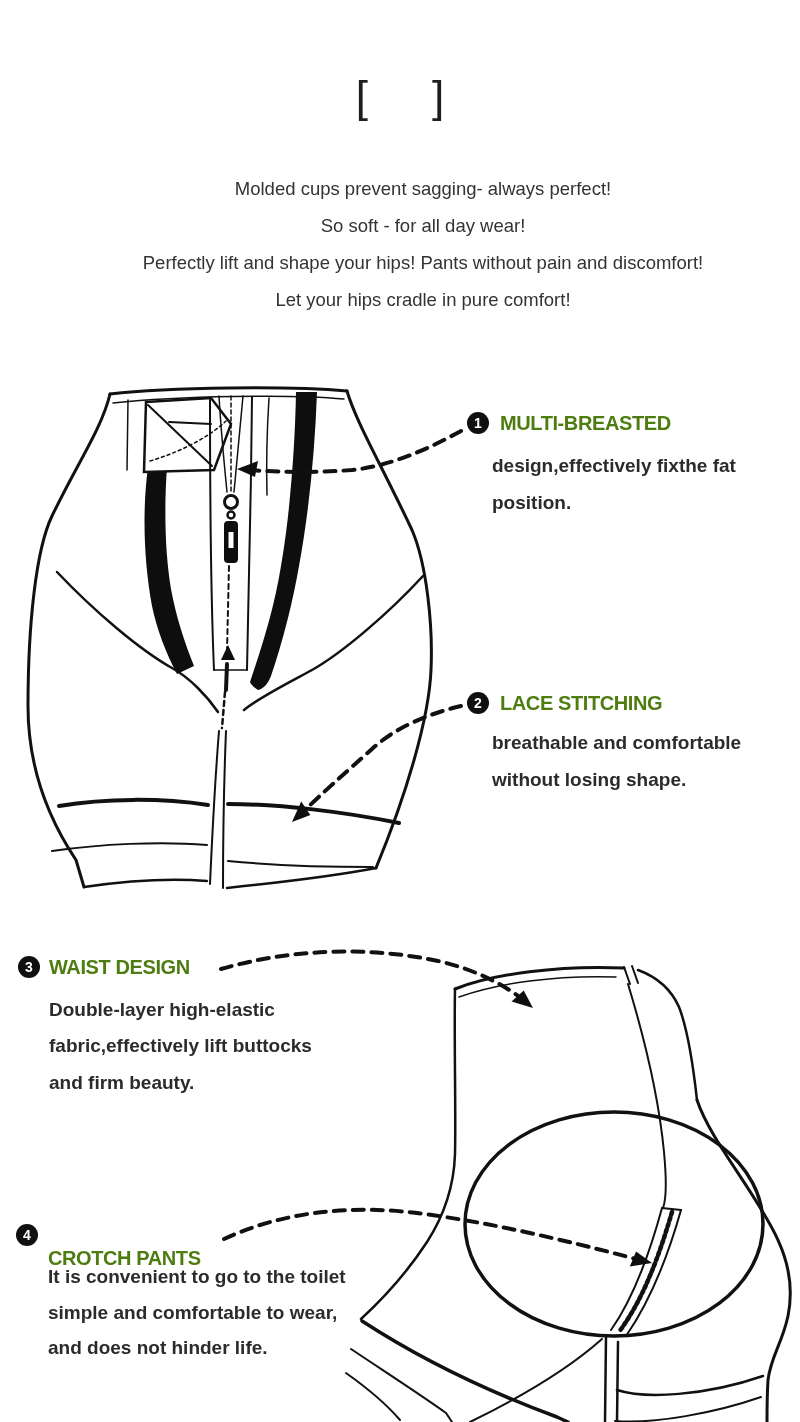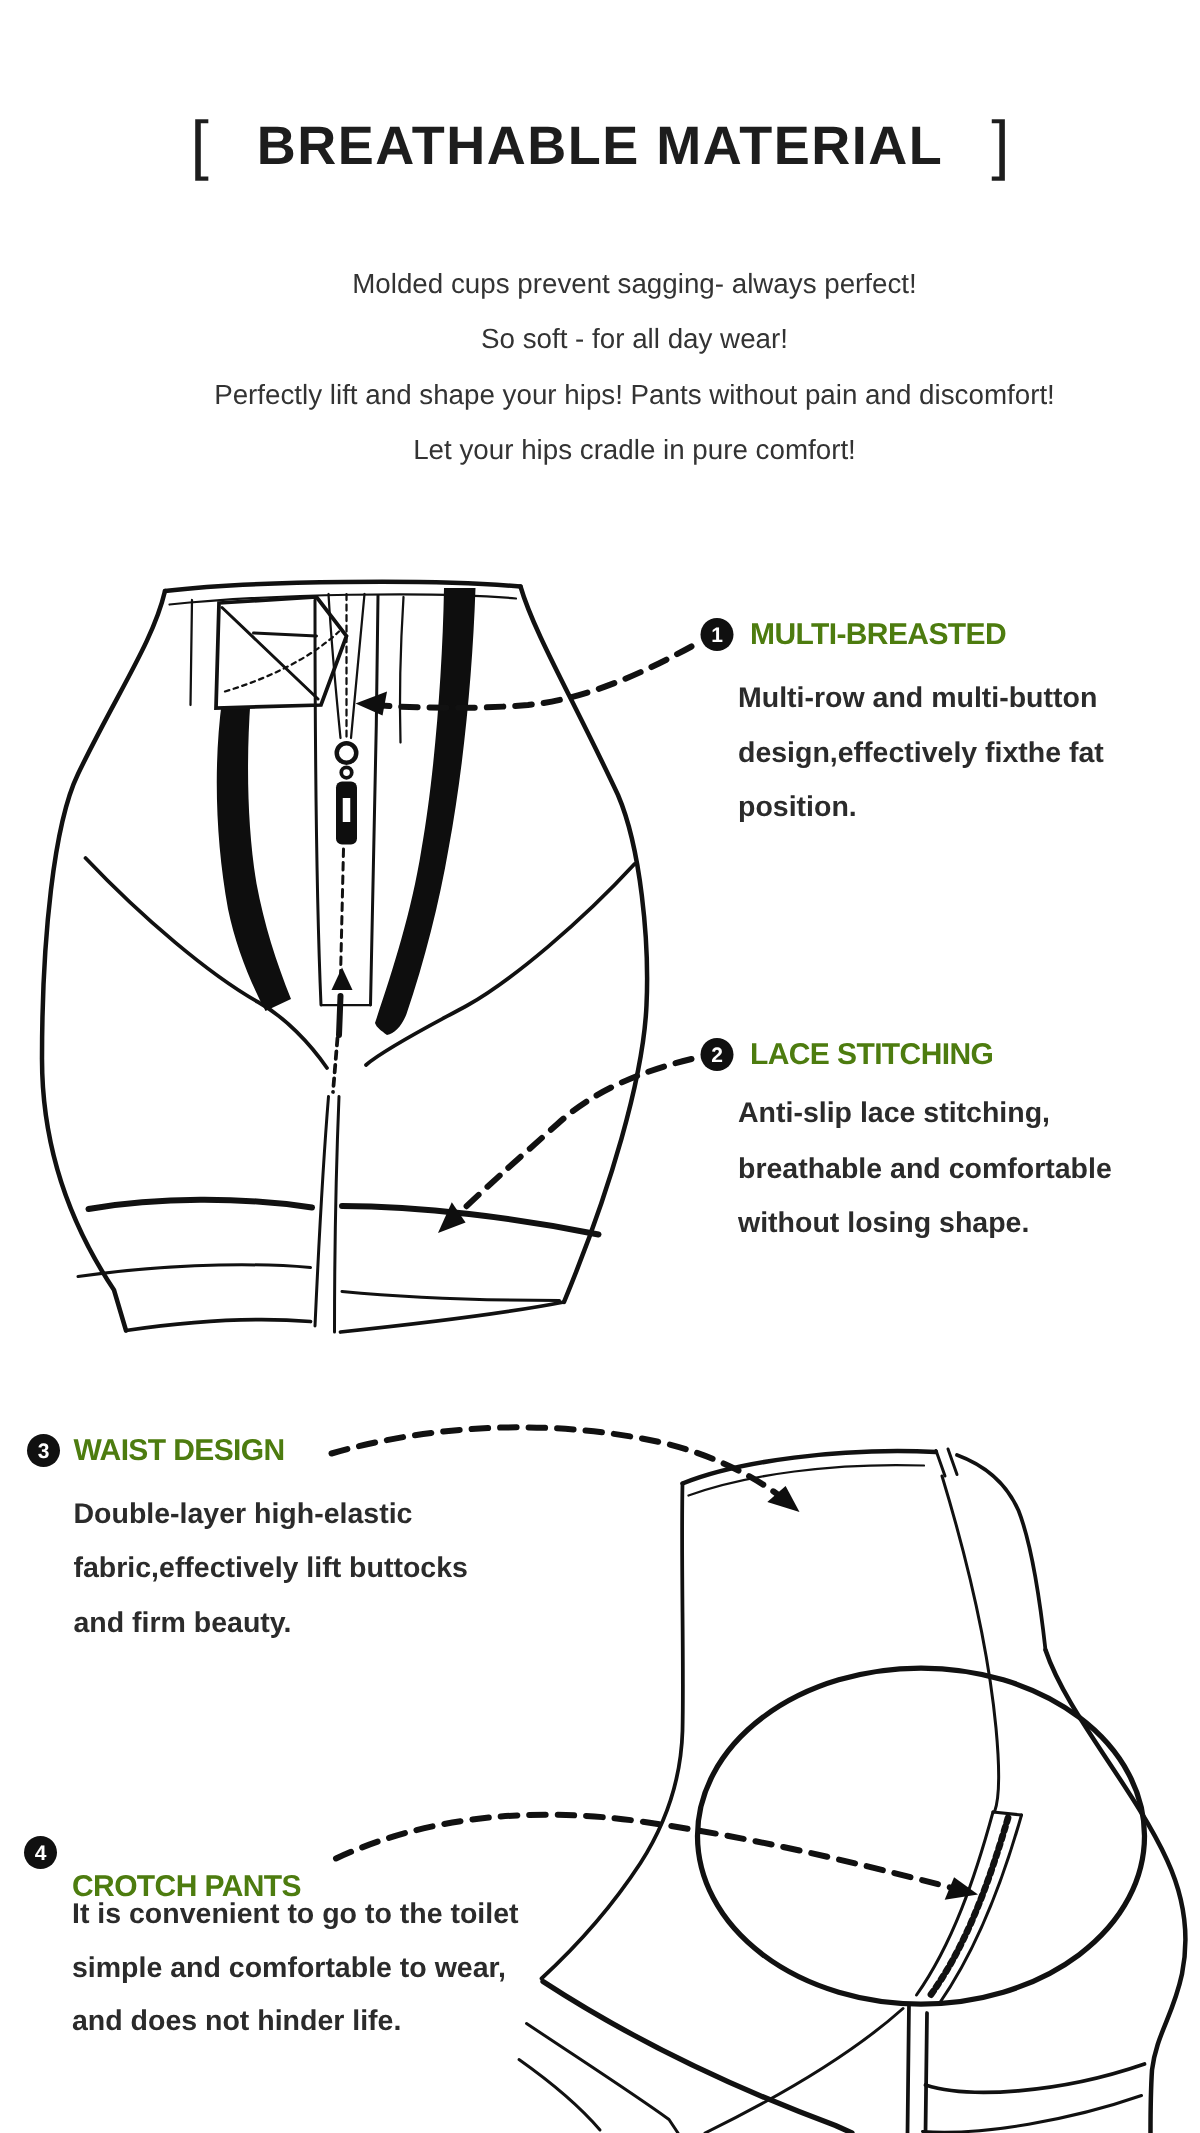--- a/index.html
+++ b/index.html
@@ -53,21 +53,20 @@
   .lh3{line-height:36.3px;}
   .lh4{line-height:35.7px;}
 </style>
 </head>
 <body>
 
 <div id="page">
 
   <div class="title-row">
     <span class="bracket left">[</span>
-    <span class="page-title">BREATHABLE MATERIAL</span>
     <span class="bracket right">]</span>
   </div>
 
   <div class="intro">
     <div class="intro-line">Molded cups prevent sagging- always perfect!</div>
     <div class="intro-line">So soft - for all day wear!</div>
     <div class="intro-line">Perfectly lift and shape your hips! Pants without pain and discomfort!</div>
     <div class="intro-line">Let your hips cradle in pure comfort!</div>
   </div>
 
@@ -179,29 +178,27 @@
       <g>
         <path d="M224,1239 C282,1212 352,1203 432,1215 C515,1227 590,1247 644,1261" stroke-width="4" stroke-dasharray="11 8"></path>
         <polygon points="0,0 21,-8 18,8" transform="translate(652,1263) rotate(192)" fill="#0e0e0e" stroke="none"></polygon>
       </g>
     </g>
   </svg>
 
   <div class="feature-badge" style="left:467px;top:412px;">1</div>
   <div class="feature-title" style="left:500px;top:410px;">MULTI-BREASTED</div>
   <div class="feature-body" style="left:492px;top:448px;">
-    <div class="feature-line lh1">Multi-row and multi-button</div>
     <div class="feature-line lh1">design,effectively fixthe fat</div>
     <div class="feature-line lh1">position.</div>
   </div>
 
   <div class="feature-badge" style="left:467px;top:692px;">2</div>
   <div class="feature-title" style="left:500px;top:690px;">LACE STITCHING</div>
   <div class="feature-body" style="left:492px;top:725px;">
-    <div class="feature-line lh2">Anti-slip lace stitching,</div>
     <div class="feature-line lh2">breathable and comfortable</div>
     <div class="feature-line lh2">without losing shape.</div>
   </div>
 
   <div class="feature-badge" style="left:18px;top:956px;">3</div>
   <div class="feature-title" style="left:49px;top:954px;">WAIST DESIGN</div>
   <div class="feature-body" style="left:49px;top:992px;">
     <div class="feature-line lh3">Double-layer high-elastic</div>
     <div class="feature-line lh3">fabric,effectively lift buttocks</div>
     <div class="feature-line lh3">and firm beauty.</div>

